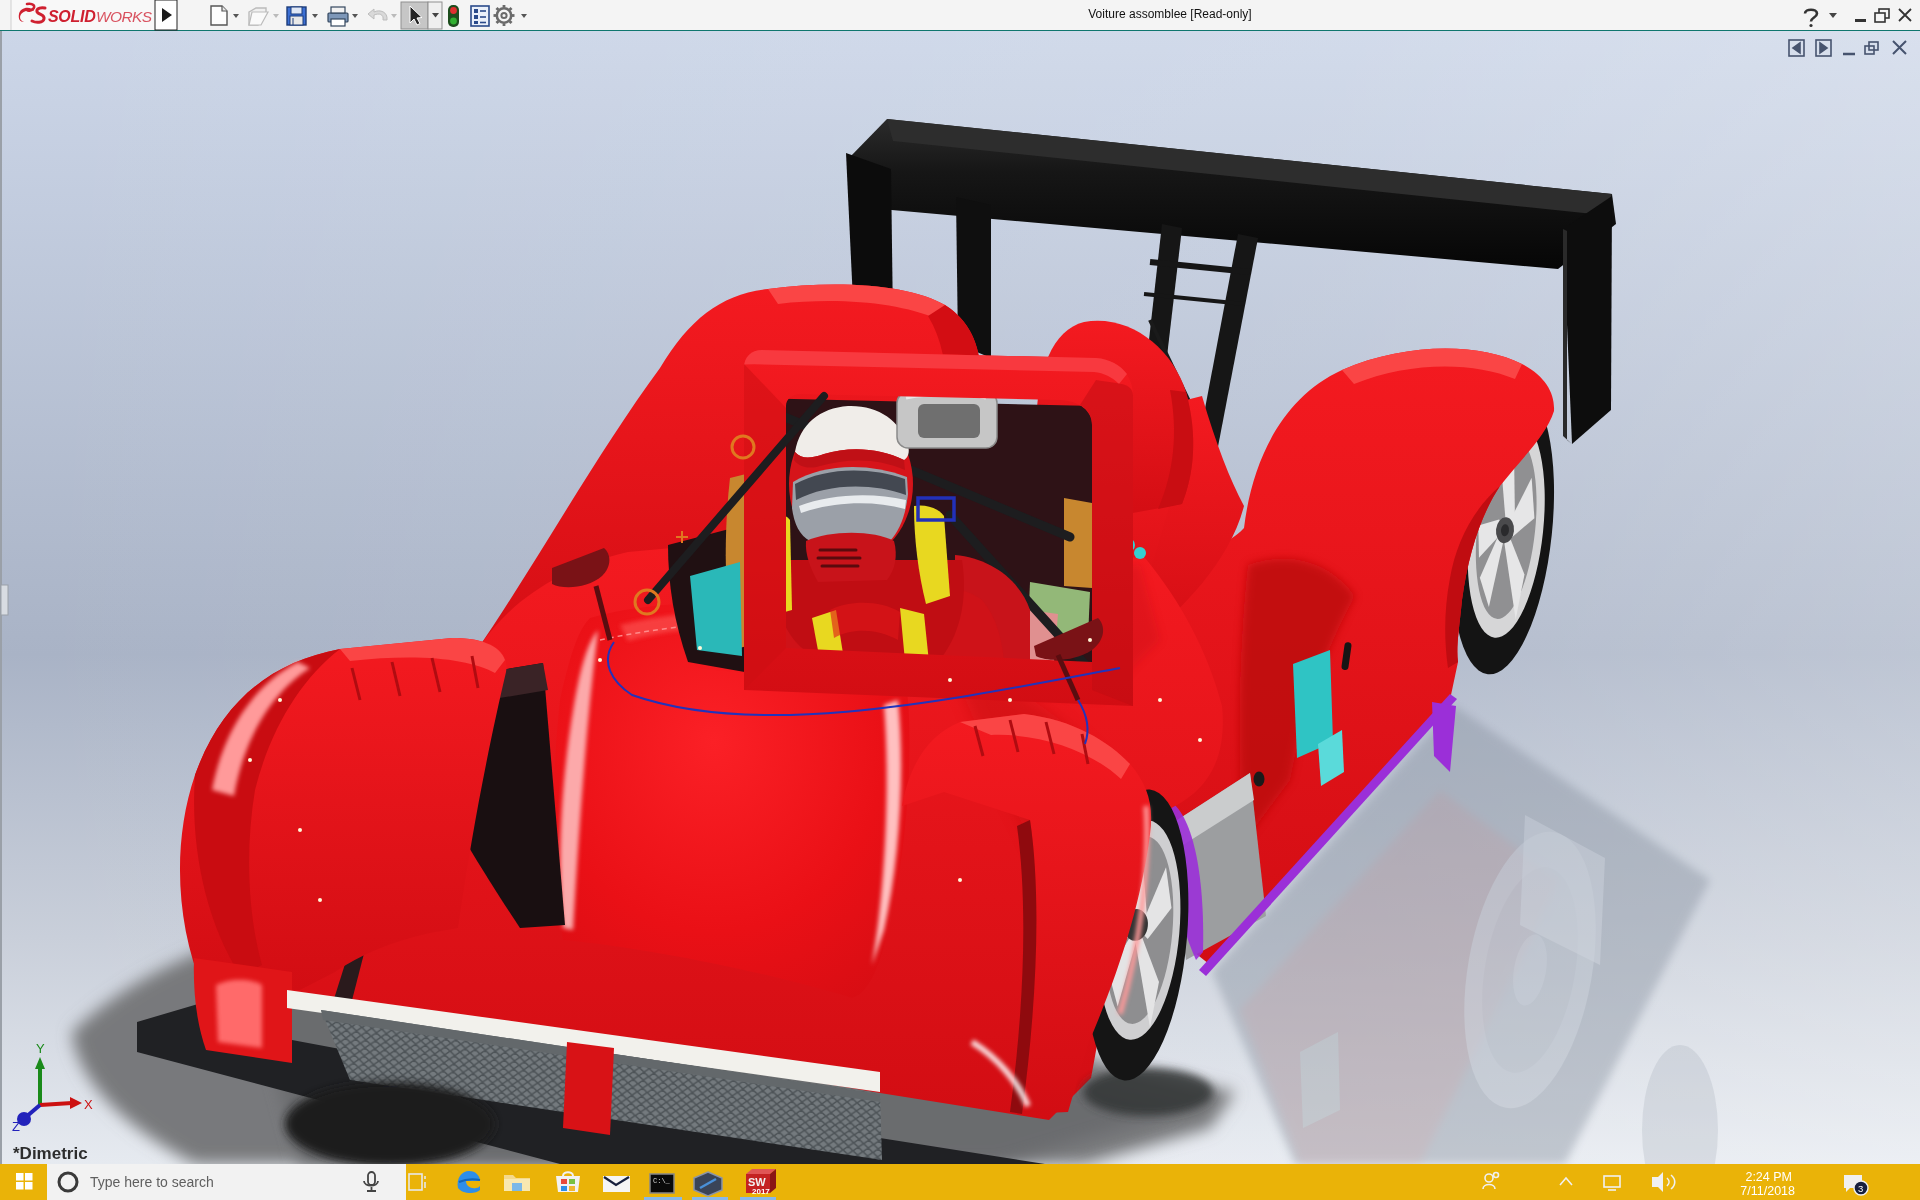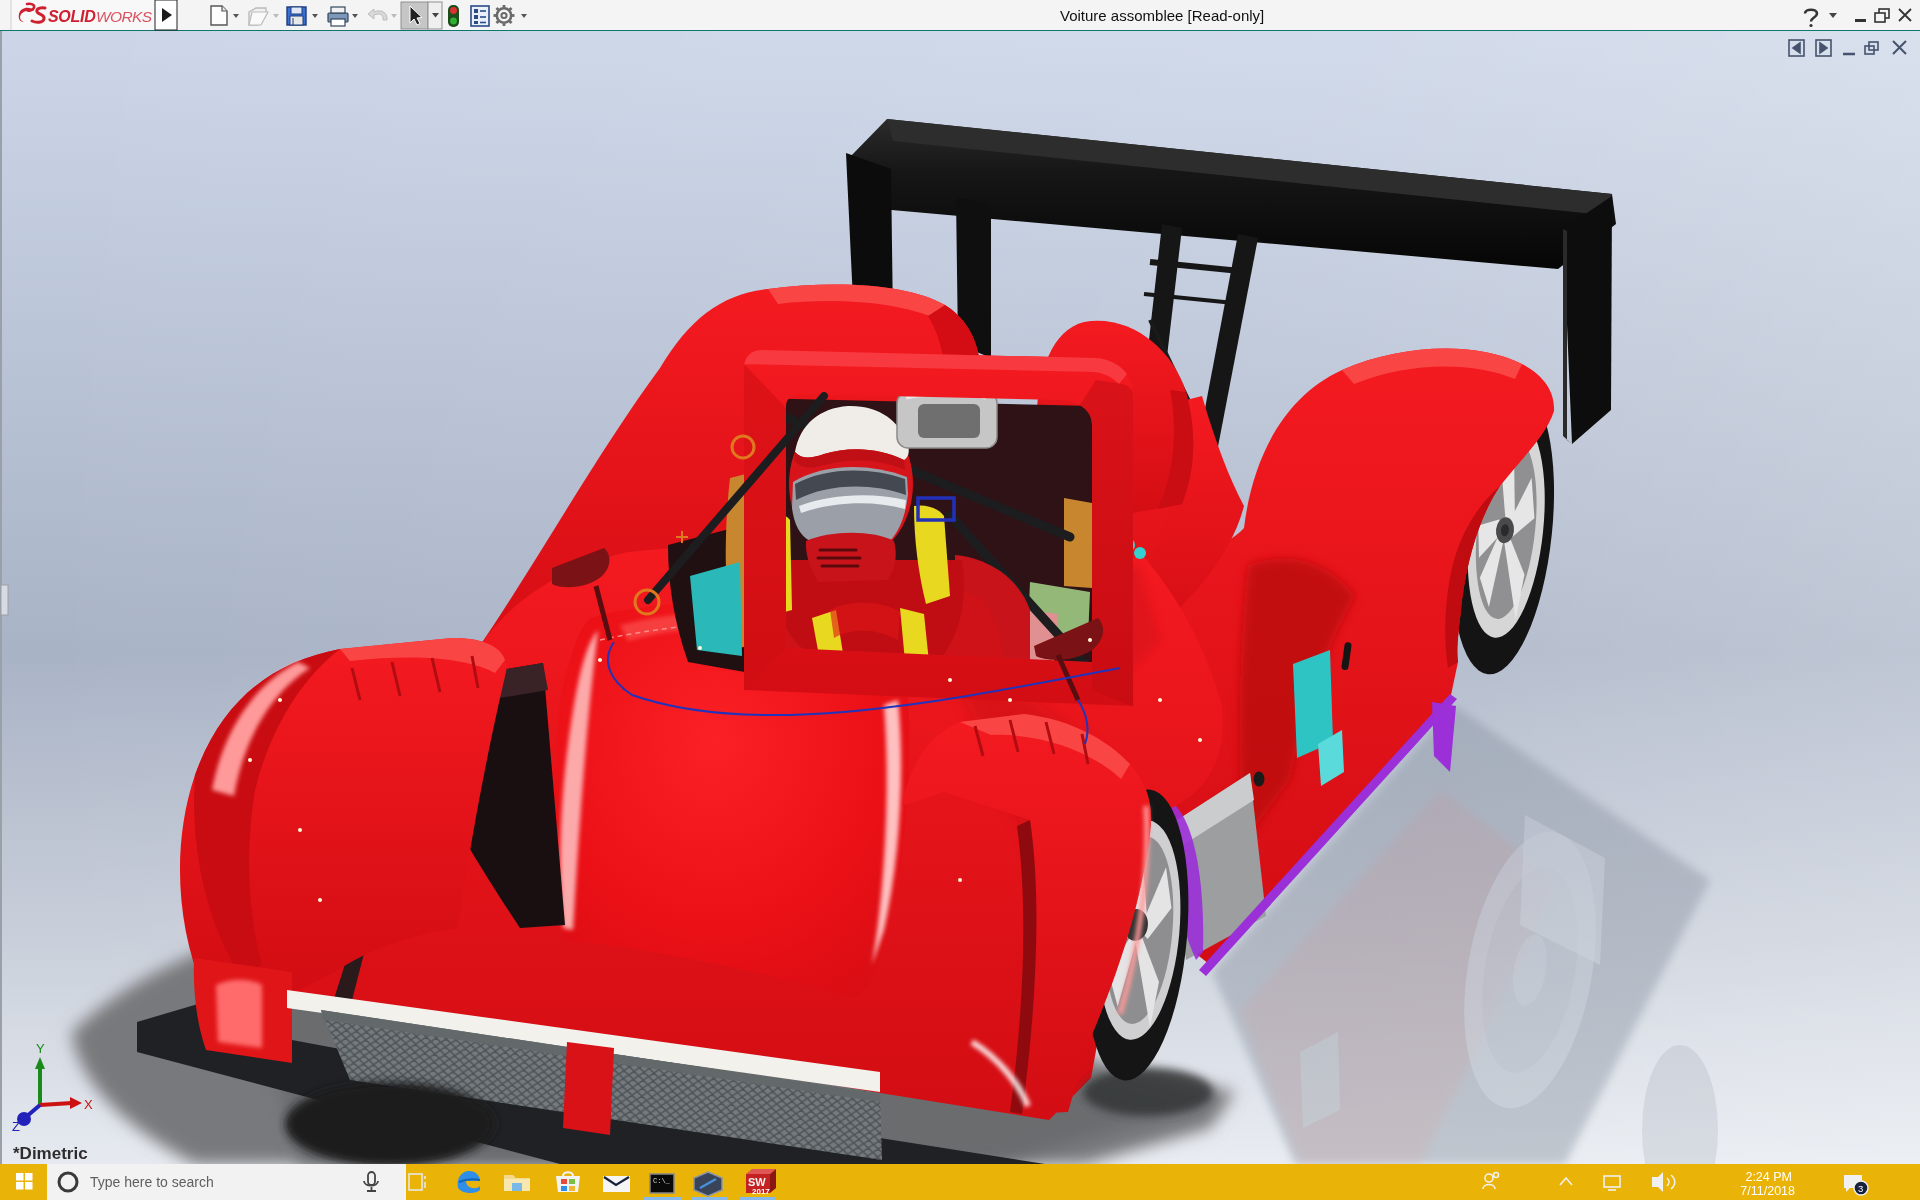--- a/index.html
+++ b/index.html
@@ -71,21 +71,21 @@
   </g>
   <path d="M521,14 L527,14 L524,18 Z" fill="#555"></path>
   <path d="M1805,13.5 C1805,8.5 1817,8.5 1817,13.5 C1817,17.5 1811,17.5 1811,21.5" stroke="#333" stroke-width="2.6" fill="none"></path>
   <circle cx="1811" cy="25.5" r="1.6" fill="#333"></circle>
   <path d="M1829,13 L1837,13 L1833,18 Z" fill="#444"></path>
   <rect x="1855" y="19" width="11" height="3" fill="#333"></rect>
   <rect x="1879" y="9" width="10" height="9" fill="none" stroke="#333" stroke-width="1.6"></rect>
   <rect x="1875" y="13" width="10" height="9" fill="#f4f4f4" stroke="#333" stroke-width="1.6"></rect>
   <path d="M1899,9 L1911,21 M1911,9 L1899,21" stroke="#333" stroke-width="1.8"></path>
  </svg>
- <div class="abs" style="left:1060px;top:7px;width:220px;font-size:15px;color:#111;">Voiture assomblee [Read-only]</div>
+ <div class="abs" style="left:1060px;top:7px;width:220px;font-size:12px;color:#111;text-align:center;">Voiture assomblee [Read-only]</div>
 </div>
 
 <div id="viewport">
 <svg width="1920" height="1133" viewBox="0 31 1920 1133">
 <defs>
  <linearGradient id="bgv" x1="0" y1="0" x2="0" y2="1">
   <stop offset="0" stop-color="#ccd6e8"></stop>
   <stop offset="0.55" stop-color="#a9b3c6"></stop>
   <stop offset="0.8" stop-color="#c9cfda"></stop>
   <stop offset="1" stop-color="#e6eaf0"></stop>

